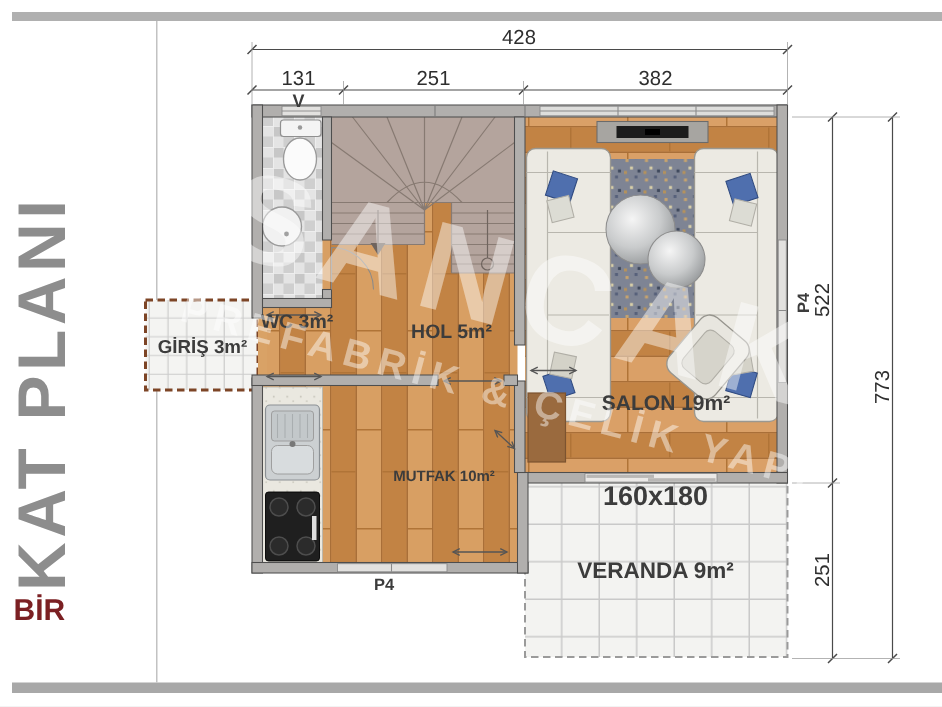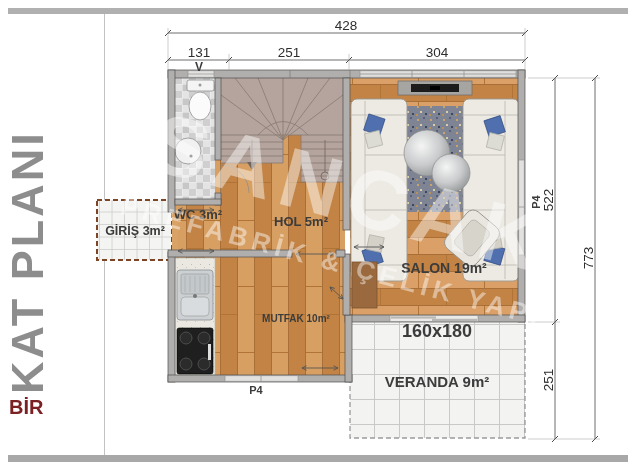--- a/index.html
+++ b/index.html
@@ -226,21 +226,21 @@
     </g>
     <g stroke="#999" stroke-width="0.5" fill="none">
       <path d="M168 28 V70 M525 28 V70 M229 54 V70 M349 54 V70"></path>
       <path d="M528 78 H600 M528 322 H560 M528 439 H600"></path>
     </g>
   </svg>
 
   <div class="dim" style="left:346px;top:25px;">428</div>
   <div class="dim" style="left:199px;top:52px;">131</div>
   <div class="dim" style="left:289px;top:52px;">251</div>
-  <div class="dim" style="left:437px;top:52px;">304</div>
+  <div class="dim" style="left:437px;top:52px;">382</div>
   <div class="dim rot" style="left:548px;top:200px;">522</div>
   <div class="dim rot" style="left:548px;top:380px;">251</div>
   <div class="dim rot" style="left:588px;top:258px;">773</div>
 
   <div class="lbl" style="left:199px;top:67px;font-size:12px;">V</div>
   <div class="lbl" style="left:198px;top:178px;font-size:13px;margin-top:36px;">WC 3m²</div>
   <div class="lbl" style="left:301px;top:221px;font-size:13px;">HOL 5m²</div>
   <div class="lbl" style="left:135px;top:231px;font-size:12.5px;text-align:center;">GİRİŞ 3m²</div>
   <div class="lbl" style="left:296px;top:318px;font-size:10px;">MUTFAK 10m²</div>
   <div class="lbl" style="left:434px;top:268px;font-size:14px;margin-left:10px;">SALON 19m²</div>

